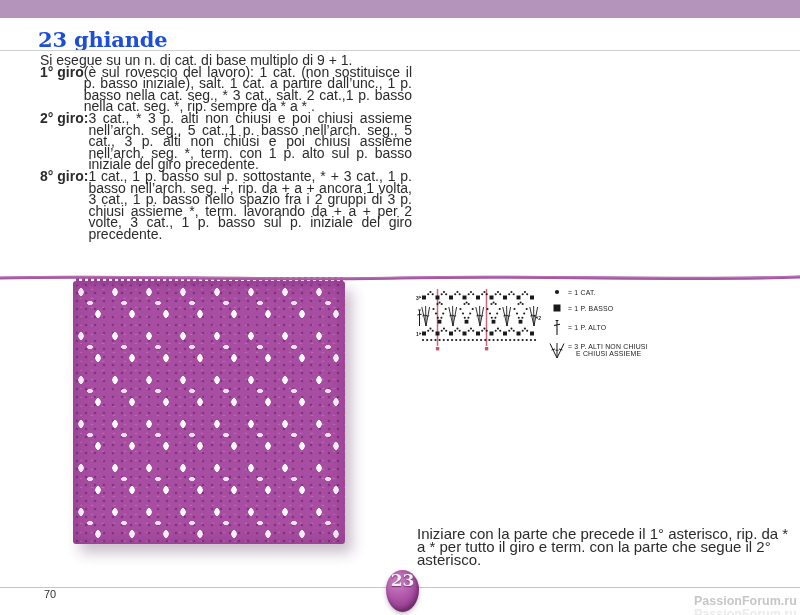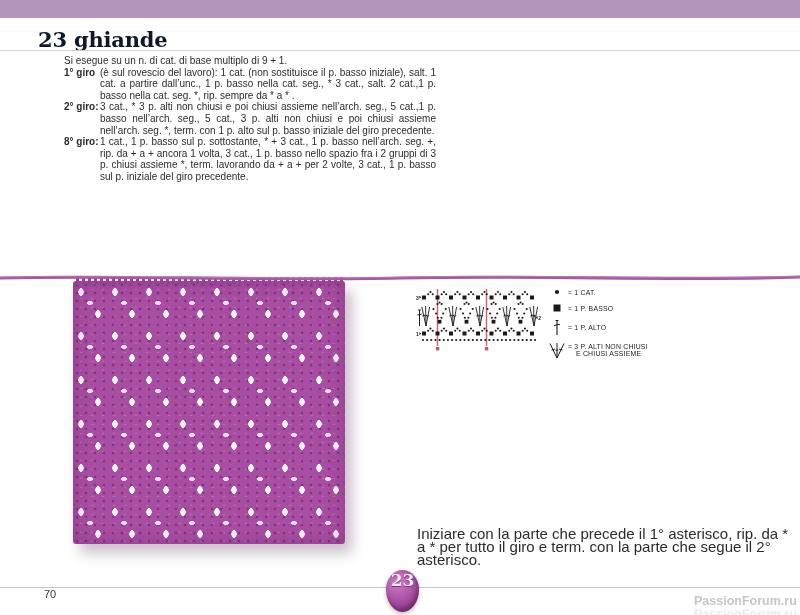--- a/index.html
+++ b/index.html
@@ -5,26 +5,26 @@
   html,body{margin:0;padding:0;background:#ffffff;}
   .page{position:relative;width:800px;height:615px;background:#ffffff;overflow:hidden;
         font-family:"Liberation Sans", sans-serif;color:#2b2b2b;}
 
   
   .top-band{position:absolute;left:0;top:0;width:800px;height:18px;background:#b494ba;}
 
   
   .page-title{position:absolute;left:38px;top:27px;margin:0;
               font-family:"DejaVu Serif", serif;font-weight:bold;font-size:21px;
-              color:#0f172a;letter-spacing:-0.2px;}
+              color:#1d4ed8;letter-spacing:-0.2px;}
   .title-rule{position:absolute;left:0;top:50px;width:800px;height:1px;background:#cfcfcf;}
 
   
   .instructions{position:absolute;left:40px;top:55px;width:372px;
-                font-size:10px;line-height:11.6px;margin-left:24px;}
+                font-size:14px;line-height:11.6px;}
   .intro{margin:0;}
   .giro-row{display:flex;}
   .giro-label{flex:0 0 36px;font-weight:bold;white-space:nowrap;}
   .giro-text{flex:1;text-align:justify;}
 
   
   .yarn-svg{position:absolute;left:0;top:270px;width:800px;height:16px;}
 
   
   .swatch{position:absolute;left:73px;top:281px;width:272px;height:263px;

